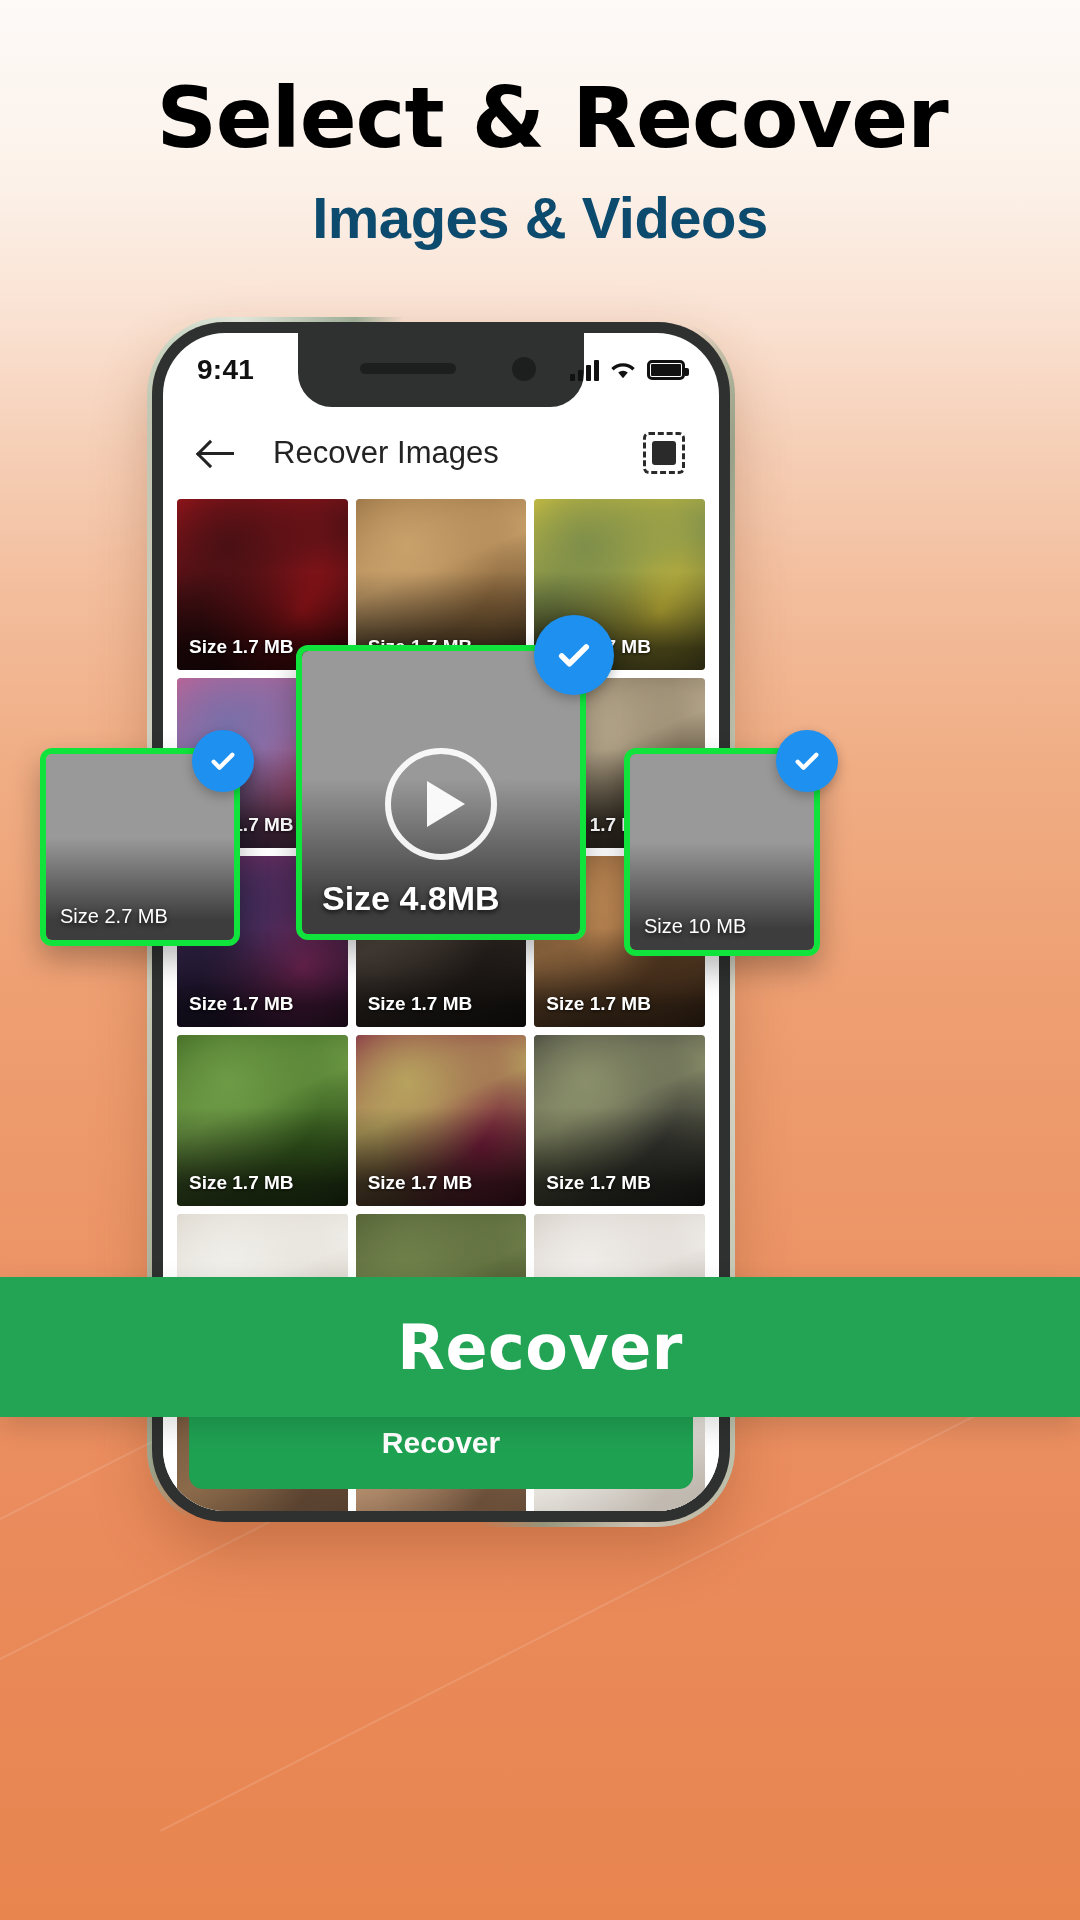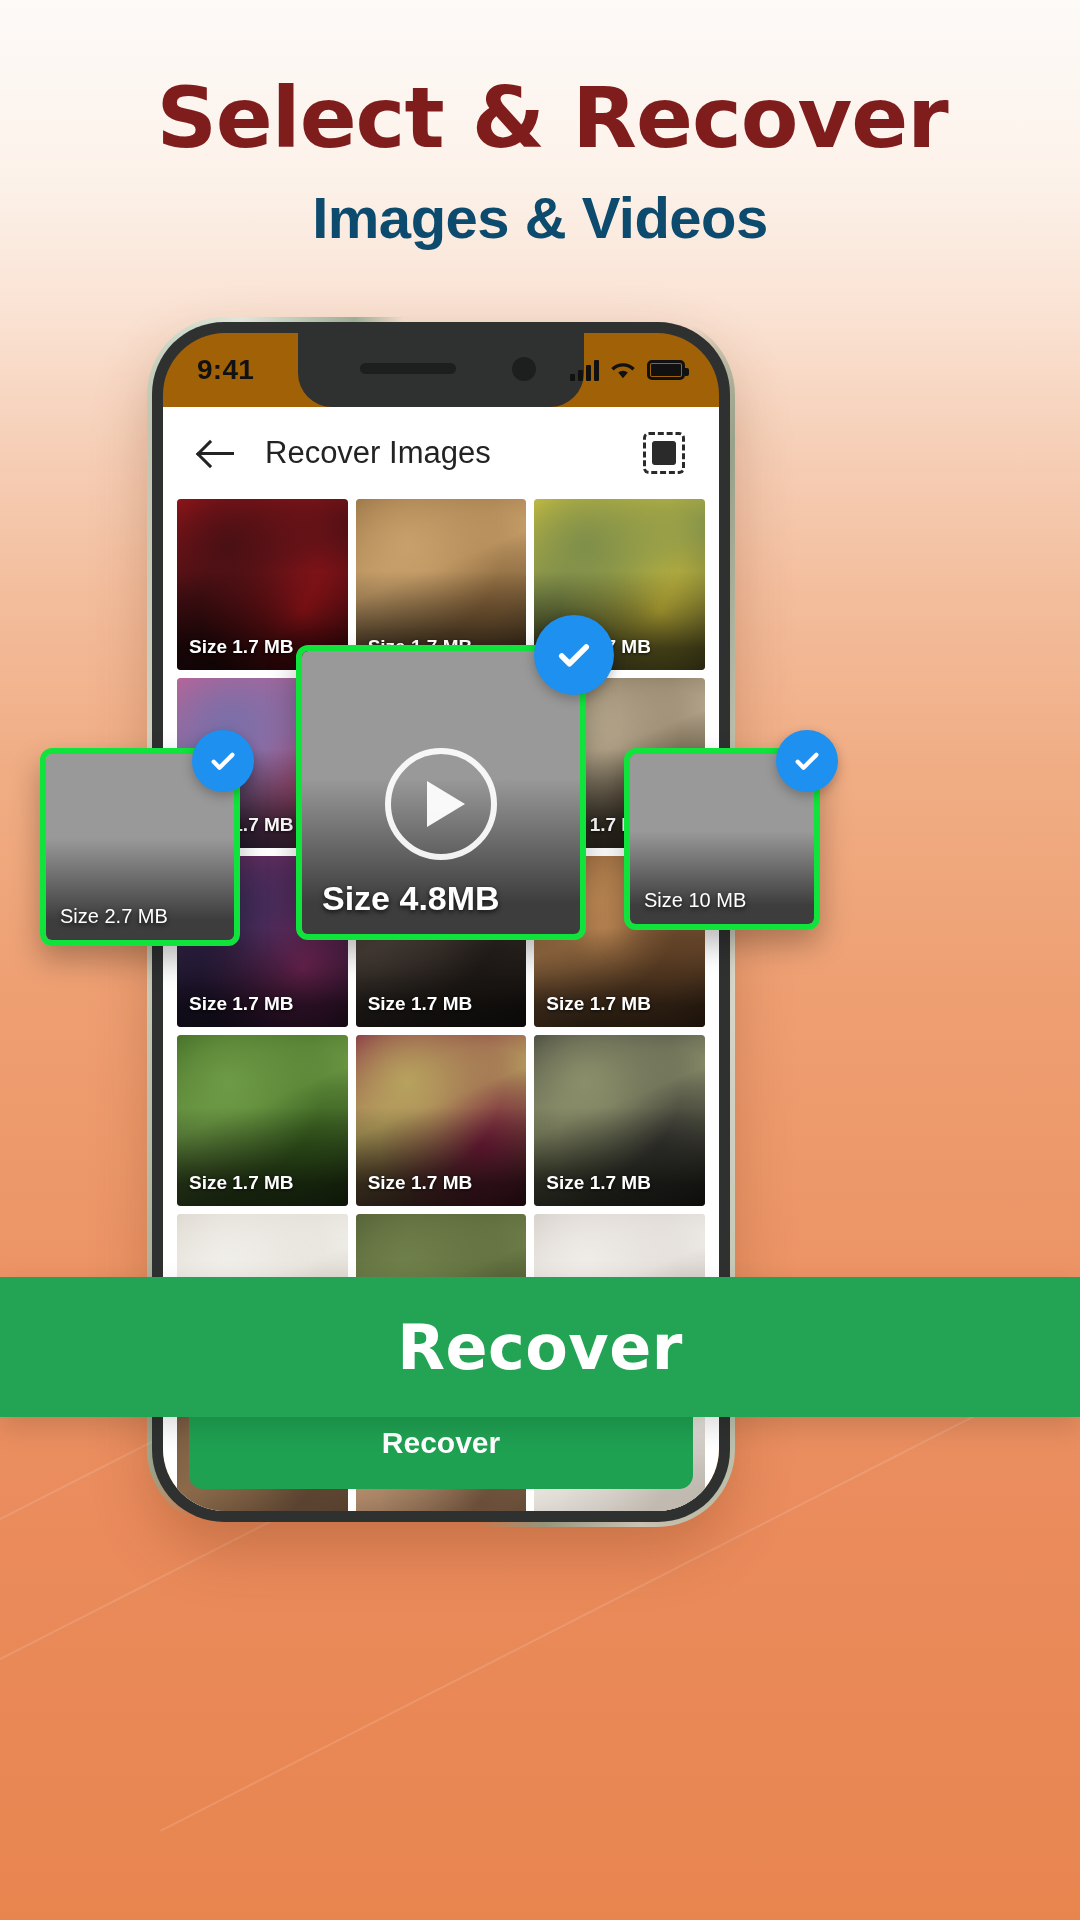--- a/index.html
+++ b/index.html
@@ -23,21 +23,21 @@
     background:rgba(255,255,255,.13); transform:rotate(-27deg);
     transform-origin:0 0;
   }
 
   
   .headline{
     position:absolute; top:74px; left:0; right:0; text-align:center;
   }
   .headline .h1{
     font-size:84px; font-weight:bold; letter-spacing:-1px;
-    color:#7f1d1d; line-height:1.05;
+    color:#000000; line-height:1.05;
     font-family:"DejaVu Sans","Liberation Sans",sans-serif;
     margin-left:24px;
   }
   .headline .h2{
     margin-top:22px;
     font-size:58px; font-weight:bold; color:#0c4a6e; letter-spacing:-.5px;
     font-family:"Liberation Sans",sans-serif;
   }
 
   
@@ -50,21 +50,21 @@
     box-shadow:0 26px 60px rgba(120,60,25,.32);
   }
   .phone::before{ 
     content:""; position:absolute; inset:-5px; border-radius:78px;
     background:linear-gradient(100deg,#c8d9c6 0%,#e6efe4 12%,#9fb49d 26%,
                #33383400 32%,#33383400 68%,#9fb49d 76%,#e8f0e6 88%,#c2d3c0 100%);
     z-index:-1;
   }
   .screen{
     position:relative; width:100%; height:100%;
-    border-radius:62px; background:#a16207; overflow:hidden;
+    border-radius:62px; background:#ffffff; overflow:hidden;
   }
   .notch{
     position:absolute; top:0; left:50%; transform:translateX(-50%);
     width:286px; height:74px; background:#2f3130;
     border-bottom-left-radius:34px; border-bottom-right-radius:34px;
     z-index:6;
   }
   .notch .speaker{
     position:absolute; left:62px; top:30px; width:96px; height:11px;
     border-radius:6px; background:#1d1f1e;
@@ -93,21 +93,21 @@
     position:relative; background:#111; background-clip:content-box; padding:1px;
   }
   .battery::after{
     content:""; position:absolute; right:-7px; top:5px; width:4px; height:8px;
     background:#111; border-radius:0 2px 2px 0;
   }
 
   
   .appbar{
     position:relative; z-index:5; height:92px;
-    display:flex; align-items:center; padding:0 34px; background:#fff;
+    display:flex; align-items:center; padding:0 34px; background:#fff;gap:8px;
   }
   .back-arrow{ width:40px; height:40px; position:relative; flex:0 0 auto; }
   .back-arrow::before{
     content:""; position:absolute; left:3px; top:19px; width:34px; height:3px;
     background:#232323;
   }
   .back-arrow::after{
     content:""; position:absolute; left:3px; top:11px; width:17px; height:17px;
     border-left:3px solid #232323; border-bottom:3px solid #232323;
     transform:rotate(45deg);
@@ -178,21 +178,21 @@
     border-top:23px solid transparent; border-bottom:23px solid transparent;
   }
 
   
   #card-left{ left:40px; top:748px; width:200px; height:198px; }
   #card-left .size{ left:14px; bottom:12px; font-size:20px; }
   
   #card-center{ left:296px; top:645px; width:290px; height:295px; }
   #card-center .size{ left:20px; bottom:16px; font-size:34px; font-weight:bold; }
   
-  #card-right{ left:624px; top:748px; width:196px; height:182px; }
+  #card-right{ left:624px; top:748px; width:196px; height:208px; }
   #card-right .size{ left:14px; bottom:12px; font-size:20px; }
 
   
   .banner{
     position:absolute; left:0; right:0; top:1277px; height:140px;
     background:#23a455; display:flex; align-items:center; justify-content:center;
     z-index:60; box-shadow:0 10px 26px rgba(0,0,0,.14);
   }
   .banner span{
     color:#fff; font-size:62px; font-weight:bold; letter-spacing:.5px;

